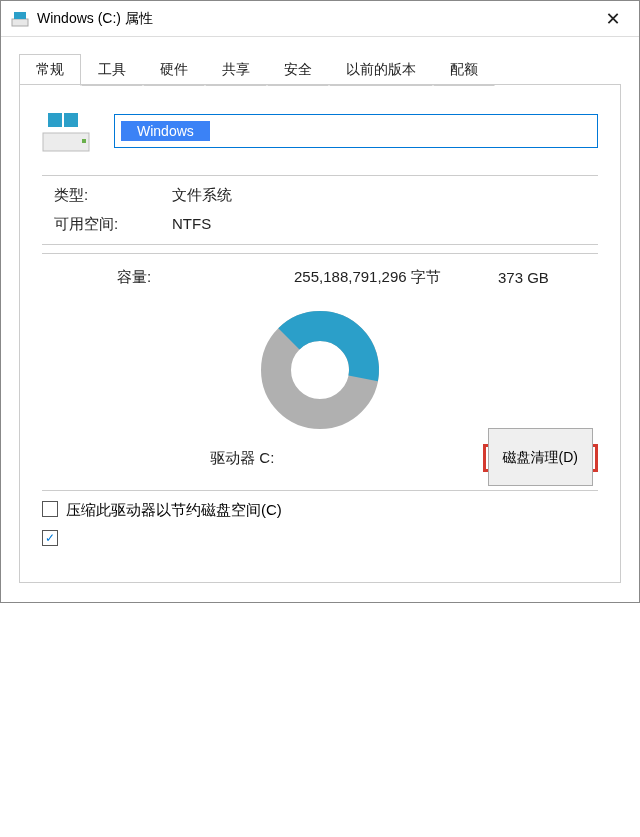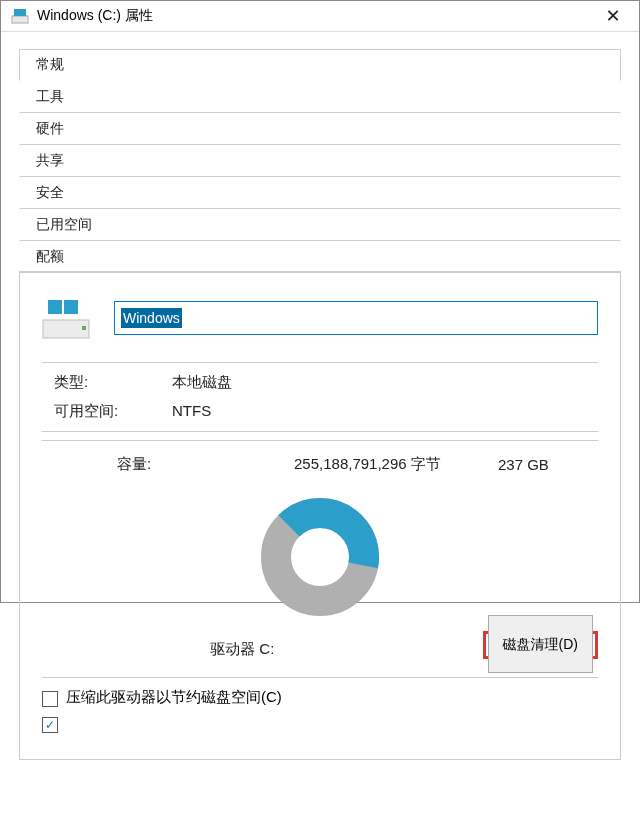--- a/index.html
+++ b/index.html
@@ -42,21 +42,20 @@
     display: flex;
     align-items: center;
     justify-content: center;
     font-size: 18px;
     color: #222;
     cursor: pointer;
   }
   .tabs {
     display: flex;
     margin: 16px 18px 0 18px;
-    flex-direction: column;
   }
   .tab {
     padding: 6px 16px;
     font-size: 14px;
     color: #222;
     cursor: pointer;
     border-bottom: 1px solid #ccc;
     position: relative;
     top: 1px;
     background: #fff;
@@ -91,24 +90,24 @@
   }
   .name-input {
     flex: 1;
     border: 1px solid #0078d7;
     display: flex;
     align-items: center;
     height: 34px;
     padding: 0 6px;
   }
   .name-input .selected {
-    background: #0369a1;
+    background: #3b82f6;
     color: #fff;
     font-size: 14px;
-    padding: 2px 2px;
+    padding: 2px 16px;
   }
   .hr {
     border: none;
     border-top: 1px solid #ccc;
     margin: 8px 0;
   }
   .kv {
     display: flex;
     margin: 10px 12px;
     font-size: 15px;
@@ -142,21 +141,21 @@
     color: #222;
     margin: 14px 0 18px 0;
     gap: 47px;
   }
   .donut-wrap {
     text-align: center;
     margin: 10px 0 6px 0;
   }
   .below-row {
     display: flex;
-    align-items: flex-end;
+    align-items: center;
     justify-content: flex-end;
     gap: 40px;
     margin: 6px 0 18px 0;
   }
   .drive-label {
     flex: 1;
     text-align: center;
     font-size: 15px;
     color: #222;
   }
@@ -167,21 +166,21 @@
   }
   .cleanup-btn-inner {
     border: 1px solid #aaa;
     padding: 20px 14px;
     background: #efefef;
     font-size: 14px;
     cursor: pointer;
   }
   .check-row {
     display: flex;
-    align-items: flex-end;
+    align-items: flex-start;
     gap: 8px;
     margin: 10px 0;
     font-size: 15px;
   }
   .checkbox {
     width: 16px;
     height: 16px;
     border: 1px solid #555;
     display: inline-flex;
     align-items: center;
@@ -207,21 +206,21 @@
     <span class="title-text">Windows (C:) 属性</span>
     <span class="close-btn">✕</span>
   </div>
 
   <div class="tabs">
     <div class="tab active">常规</div>
     <div class="tab">工具</div>
     <div class="tab">硬件</div>
     <div class="tab">共享</div>
     <div class="tab">安全</div>
-    <div class="tab">已用空间</div>
+    <div class="tab">以前的版本</div>
     <div class="tab">配额</div>
   </div>
 
   <div class="sheet">
 
     <div class="header-row">
       <span class="drive-large">
         <svg width="48" height="44" viewBox="0 0 48 44">
           <rect x="1" y="24" width="46" height="18" fill="#ececec" stroke="#bdbdbd"></rect>
           <rect x="40" y="30" width="4" height="4" fill="#6ab04c"></rect>
@@ -232,37 +231,37 @@
       </span>
       <div class="name-input">
         <span class="selected">Windows</span>
       </div>
     </div>
 
     <hr class="hr">
 
     <div class="kv">
       <span class="k">类型:</span>
-      <span class="v">本地磁盘</span>
+      <span class="v">文件系统</span>
     </div>
     <div class="kv">
       <span class="k">可用空间:</span>
       <span class="v">NTFS</span>
     </div>
 
     <hr class="hr">
 
 
     <hr class="hr">
 
     <div class="capacity-row">
       <span></span>
       <span>容量:</span>
       <span class="bytes">255,188,791,296 字节</span>
-      <span class="gb">237 GB</span>
+      <span class="gb">373 GB</span>
     </div>
 
     <div class="donut-wrap">
       <svg width="130" height="130" viewBox="0 0 130 130">
 
         <circle cx="65" cy="65" r="44" fill="none" stroke="#b0b0b0" stroke-width="30"></circle>
 
         <circle cx="65" cy="65" r="44" fill="none" stroke="#2b9fc9" stroke-width="30" stroke-dasharray="112 276" transform="rotate(-135 65 65)"></circle>
       </svg>
     </div>

